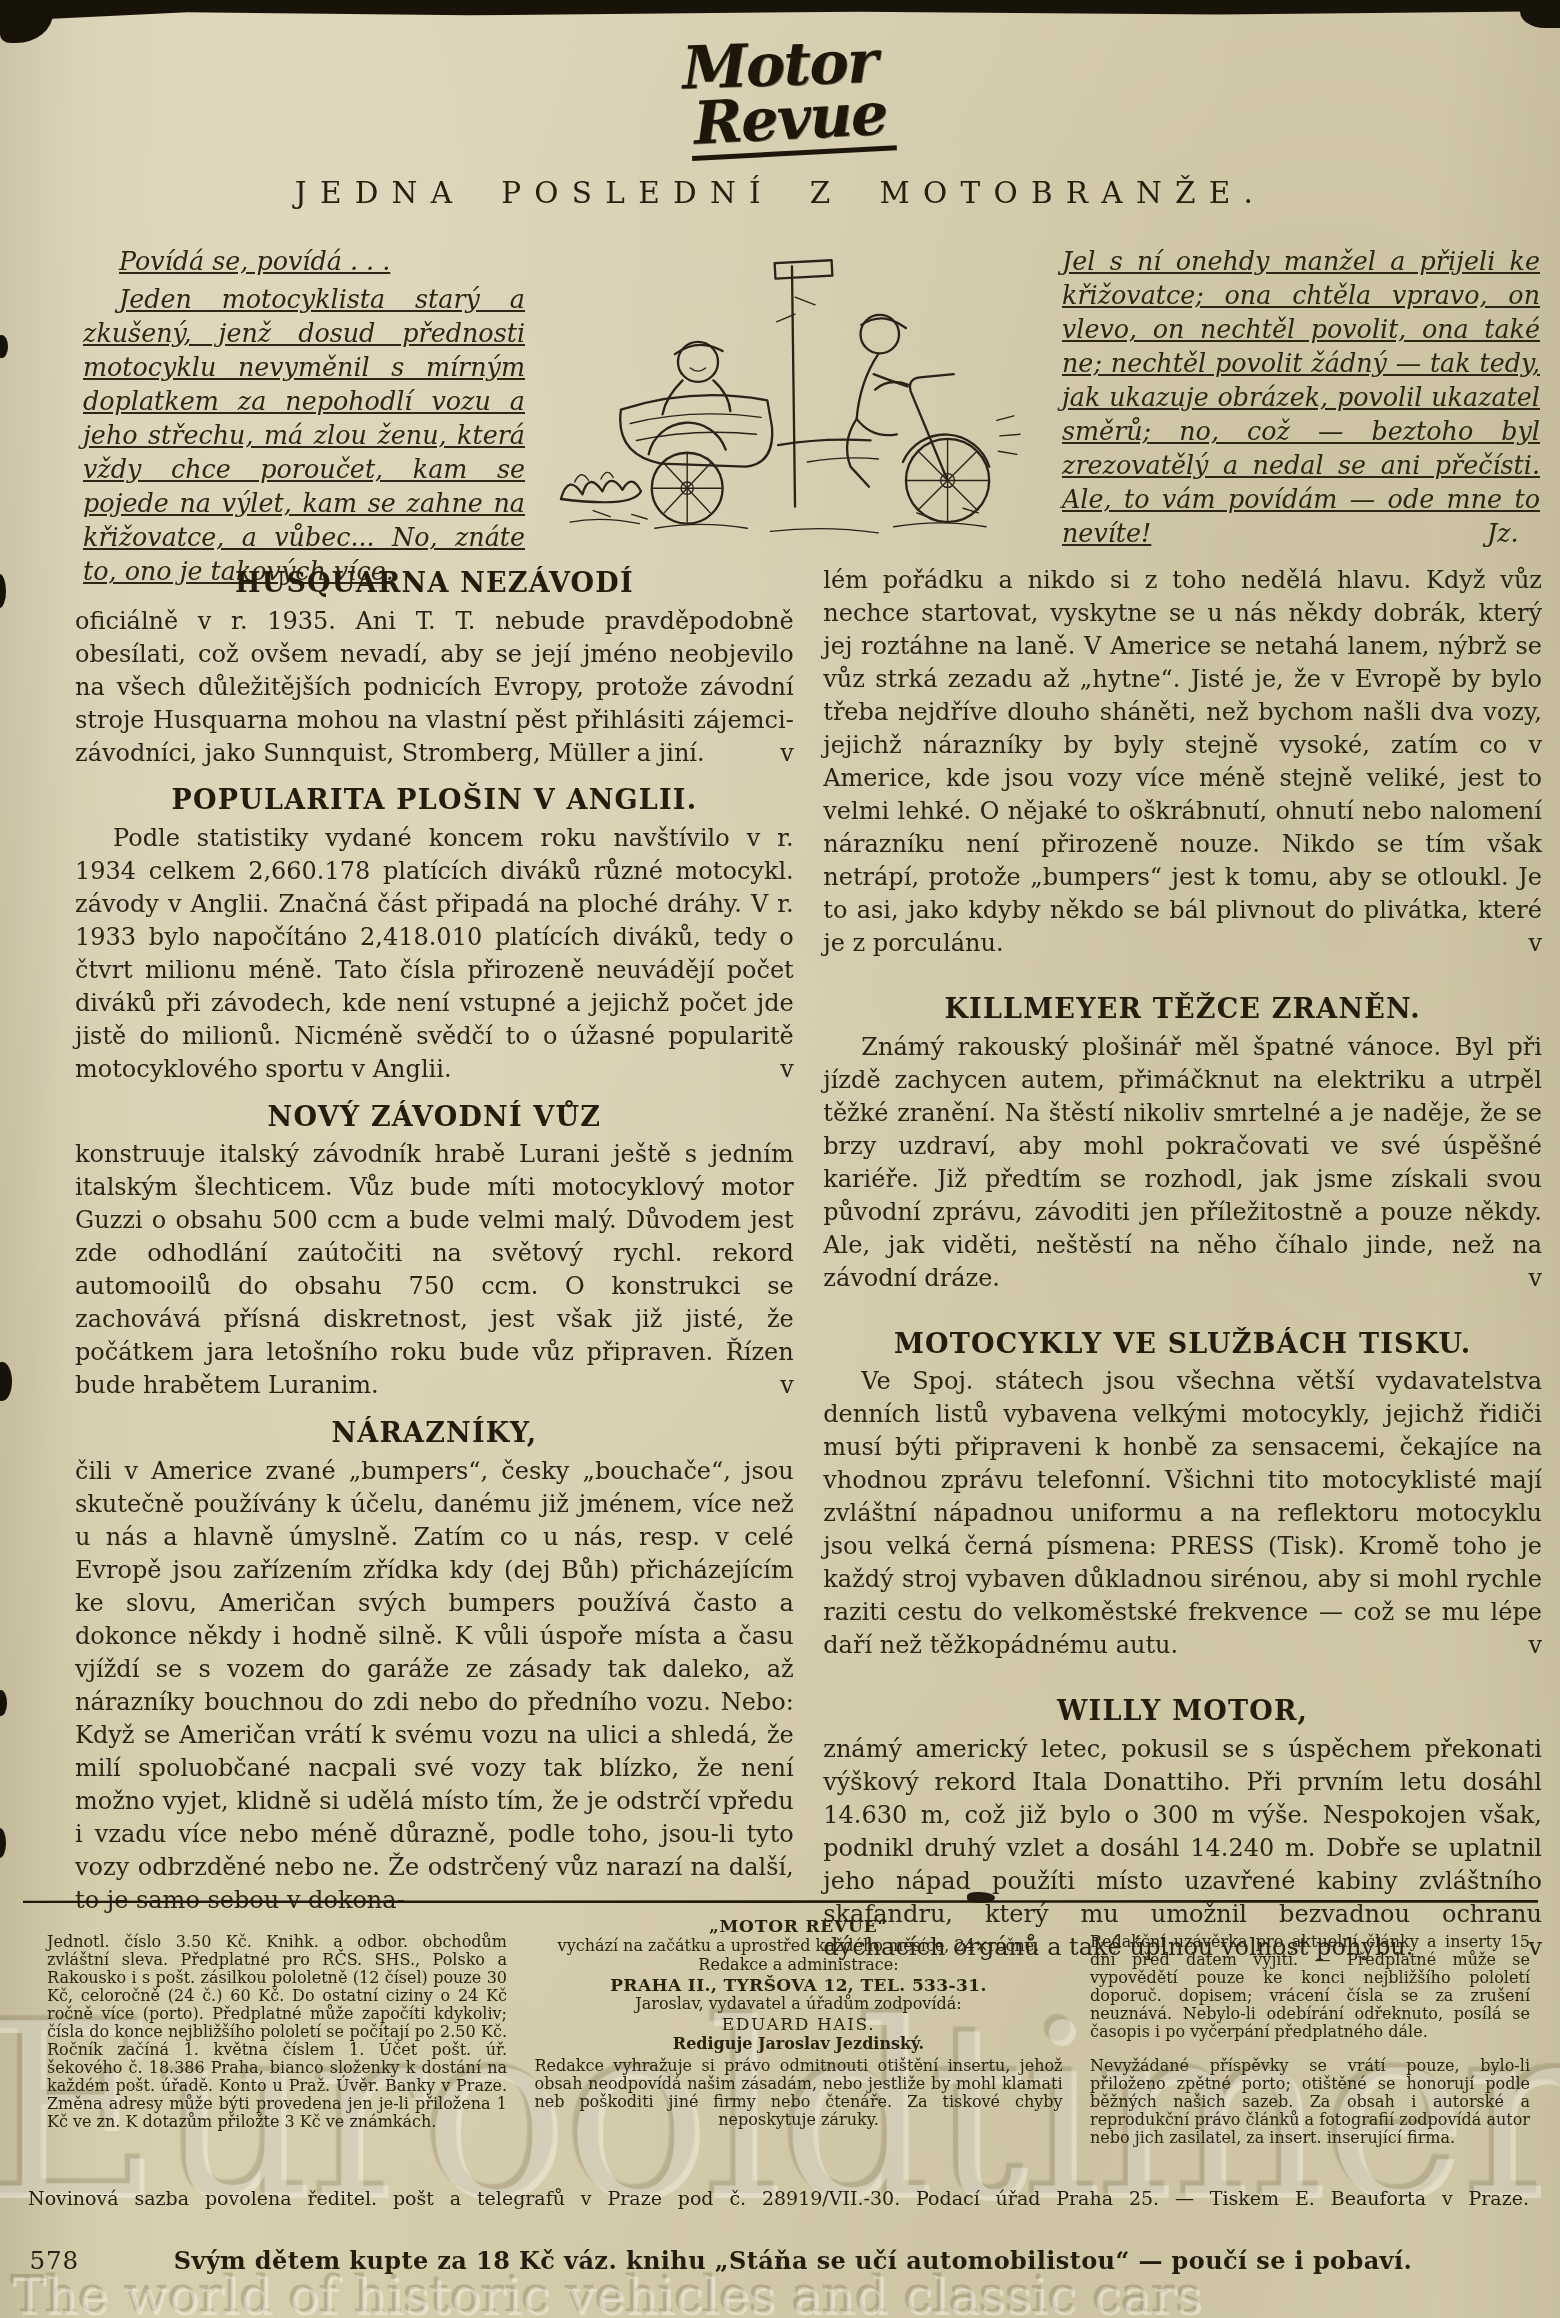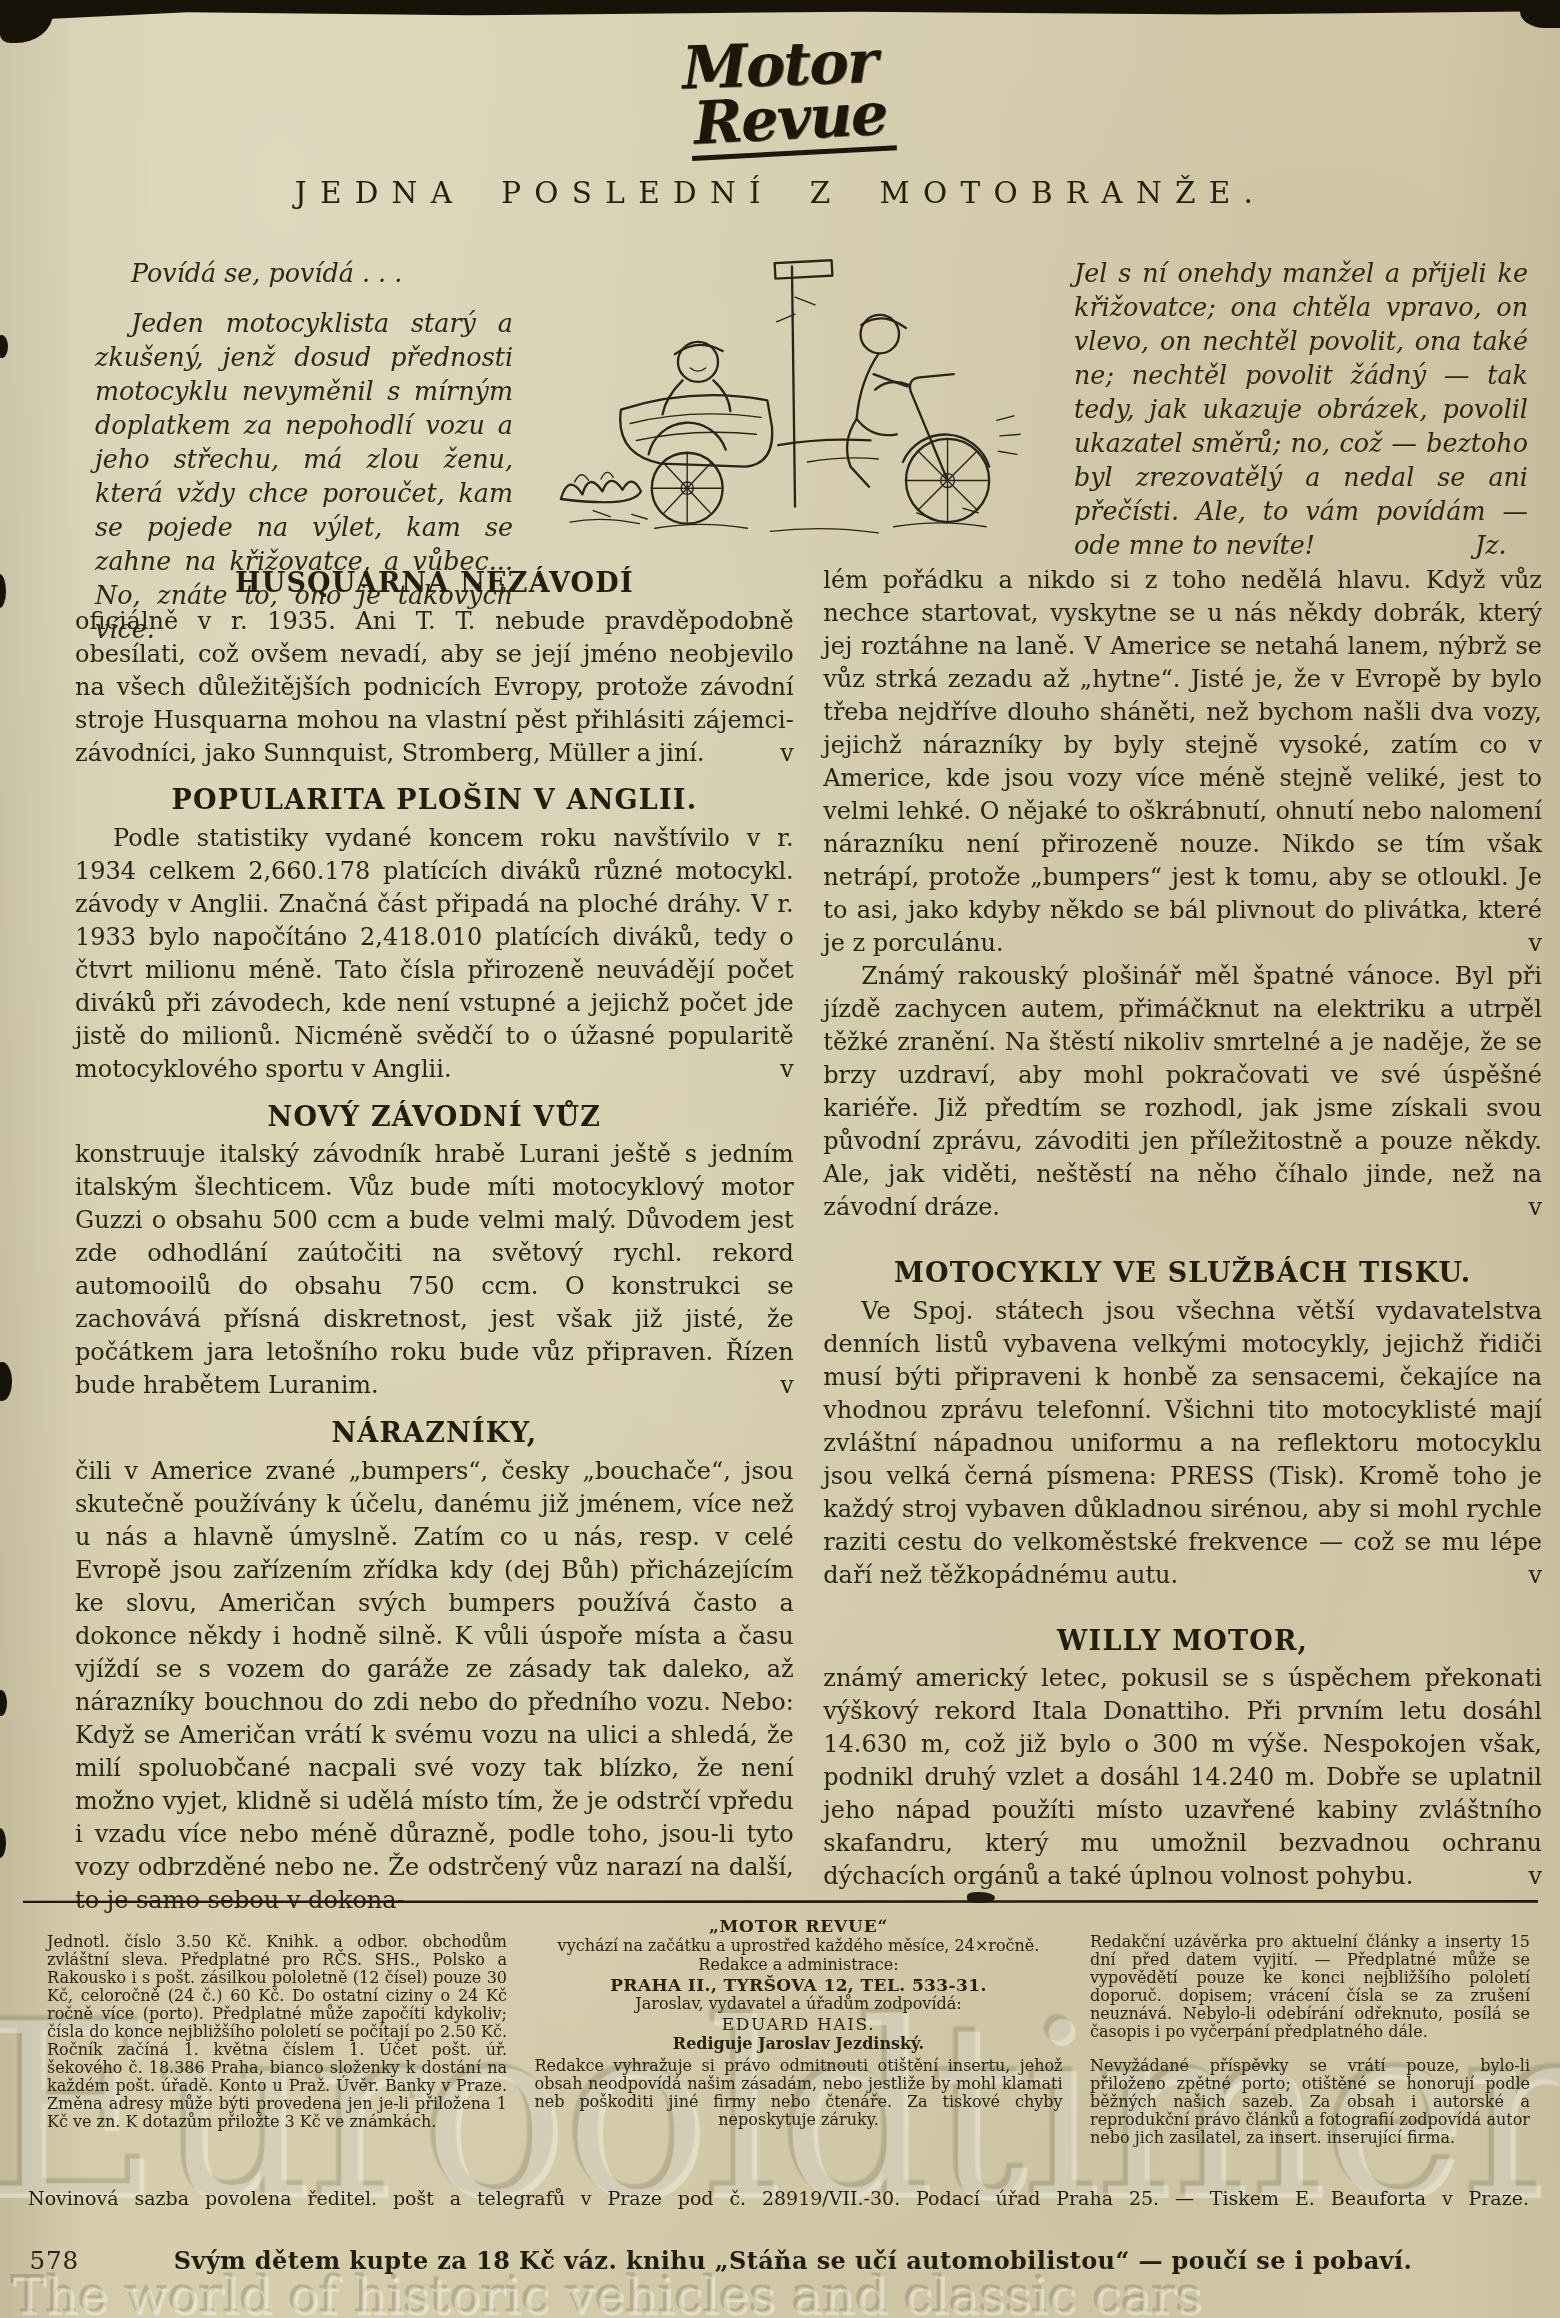--- a/index.html
+++ b/index.html
@@ -27,21 +27,21 @@
   .logo-line{font-style:italic;font-weight:bold;font-size:59px;line-height:0.92;color:#1d1709;
     letter-spacing:-1.6px;text-shadow:0.8px 0.8px 0 rgba(29,23,9,0.55);}
   .logo-line2{display:inline-block;border-bottom:5.7px solid #1d1709;padding:0 8.2px 4.9px 3.3px;transform:translateX(11.5px) rotate(-1deg);}
   
   .title-block{position:absolute;top:176px;left:0;width:100%;text-align:center;
     font-size:29.5px;font-weight:500;letter-spacing:0.45em;word-spacing:0.45em;color:#271f0f;}
   
   .intro{position:absolute;top:240px;left:79px;width:1465px;display:grid;
     grid-template-columns:450px 1fr 486px;column-gap:18px;}
   .intro-text{font-style:italic;font-size:25.4px;line-height:1.34;text-align:justify;color:#2e2615;}
-  .intro-text p{margin:16px;text-indent:36px;}
+  .intro-text p{margin:4px;text-indent:36px;text-decoration:underline;}
   .illu-wrap{position:relative;margin-top:-4.9px;}
   .sig{float:right;font-style:italic;padding-right:21.3px;}
   
   .columns{position:absolute;top:564px;left:75px;width:1467px;display:grid;
     grid-template-columns:1fr 1fr;column-gap:29.5px;}
   .col{}
   .section-heading{text-align:center;font-size:27px;font-weight:700;letter-spacing:1.2px;
     margin:14.8px 0 6.6px 0;color:#241d0e;}
   .col .article:first-child .section-heading{margin-top:3px;text-align:center;}
   .col2 .section-heading{margin-top:33px;}
@@ -184,20 +184,21 @@
       <div class="article">
         <div class="section-heading">NÁRAZNÍKY,</div>
         <p><span>čili v Americe zvané „bumpers“, česky „bouchače“, jsou skutečně používány k účelu, danému již jménem, více než u nás a hlavně úmyslně. Zatím co u nás, resp. v celé Evropě jsou zařízením zřídka kdy (dej Bůh) přicházejícím ke slovu, Američan svých bumpers používá často a dokonce někdy i hodně silně. K vůli úspoře místa a času vjíždí se s vozem do garáže ze zásady tak daleko, až nárazníky bouchnou do zdi nebo do předního vozu. Nebo: Když se Američan vrátí k svému vozu na ulici a shledá, že milí spoluobčané nacpali své vozy tak blízko, že není možno vyjet, klidně si udělá místo tím, že je odstrčí vpředu i vzadu více nebo méně důrazně, podle toho, jsou-li tyto vozy odbrzděné nebo ne. Že odstrčený vůz narazí na další, to je samo sebou v dokona-</span></p>
       </div>
     </div>
     <div class="col col2">
       <div class="article">
         <p><span>lém pořádku a nikdo si z toho nedělá hlavu. Když vůz nechce startovat, vyskytne se u nás někdy dobrák, který jej roztáhne na laně. V Americe se netahá lanem, nýbrž se vůz strká zezadu až „hytne“. Jisté je, že v Evropě by bylo třeba nejdříve dlouho sháněti, než bychom našli dva vozy, jejichž nárazníky by byly stejně vysoké, zatím co v Americe, kde jsou vozy více méně stejně veliké, jest to velmi lehké. O nějaké to oškrábnutí, ohnutí nebo nalomení nárazníku není přirozeně nouze. Nikdo se tím však netrápí, protože „bumpers“ jest k tomu, aby se otloukl. Je to asi, jako kdyby někdo se bál plivnout do plivátka, které je z porculánu.</span><span class="endmark">v</span></p>
       </div>
       <div class="article">
+        <div class="section-heading">KILLMEYER TĚŽCE ZRANĚN.</div>
         <p class="indent"><span>Známý rakouský plošinář měl špatné vánoce. Byl při jízdě zachycen autem, přimáčknut na elektriku a utrpěl těžké zranění. Na štěstí nikoliv smrtelné a je naděje, že se brzy uzdraví, aby mohl pokračovati ve své úspěšné kariéře. Již předtím se rozhodl, jak jsme získali svou původní zprávu, závoditi jen příležitostně a pouze někdy. Ale, jak viděti, neštěstí na něho číhalo jinde, než na závodní dráze.</span><span class="endmark">v</span></p>
       </div>
       <div class="article">
         <div class="section-heading">MOTOCYKLY VE SLUŽBÁCH TISKU.</div>
         <p class="indent"><span>Ve Spoj. státech jsou všechna větší vydavatelstva denních listů vybavena velkými motocykly, jejichž řidiči musí býti připraveni k honbě za sensacemi, čekajíce na vhodnou zprávu telefonní. Všichni tito motocyklisté mají zvláštní nápadnou uniformu a na reflektoru motocyklu jsou velká černá písmena: PRESS (Tisk). Kromě toho je každý stroj vybaven důkladnou sirénou, aby si mohl rychle raziti cestu do velkoměstské frekvence — což se mu lépe daří než těžkopádnému autu.</span><span class="endmark">v</span></p>
       </div>
       <div class="article">
         <div class="section-heading">WILLY MOTOR,</div>
         <p><span>známý americký letec, pokusil se s úspěchem překonati výškový rekord Itala Donattiho. Při prvním letu dosáhl 14.630 m, což již bylo o 300 m výše. Nespokojen však, podnikl druhý vzlet a dosáhl 14.240 m. Dobře se uplatnil jeho nápad použíti místo uzavřené kabiny zvláštního skafandru, který mu umožnil bezvadnou ochranu dýchacích orgánů a také úplnou volnost pohybu.</span><span class="endmark">v</span></p>
       </div>

